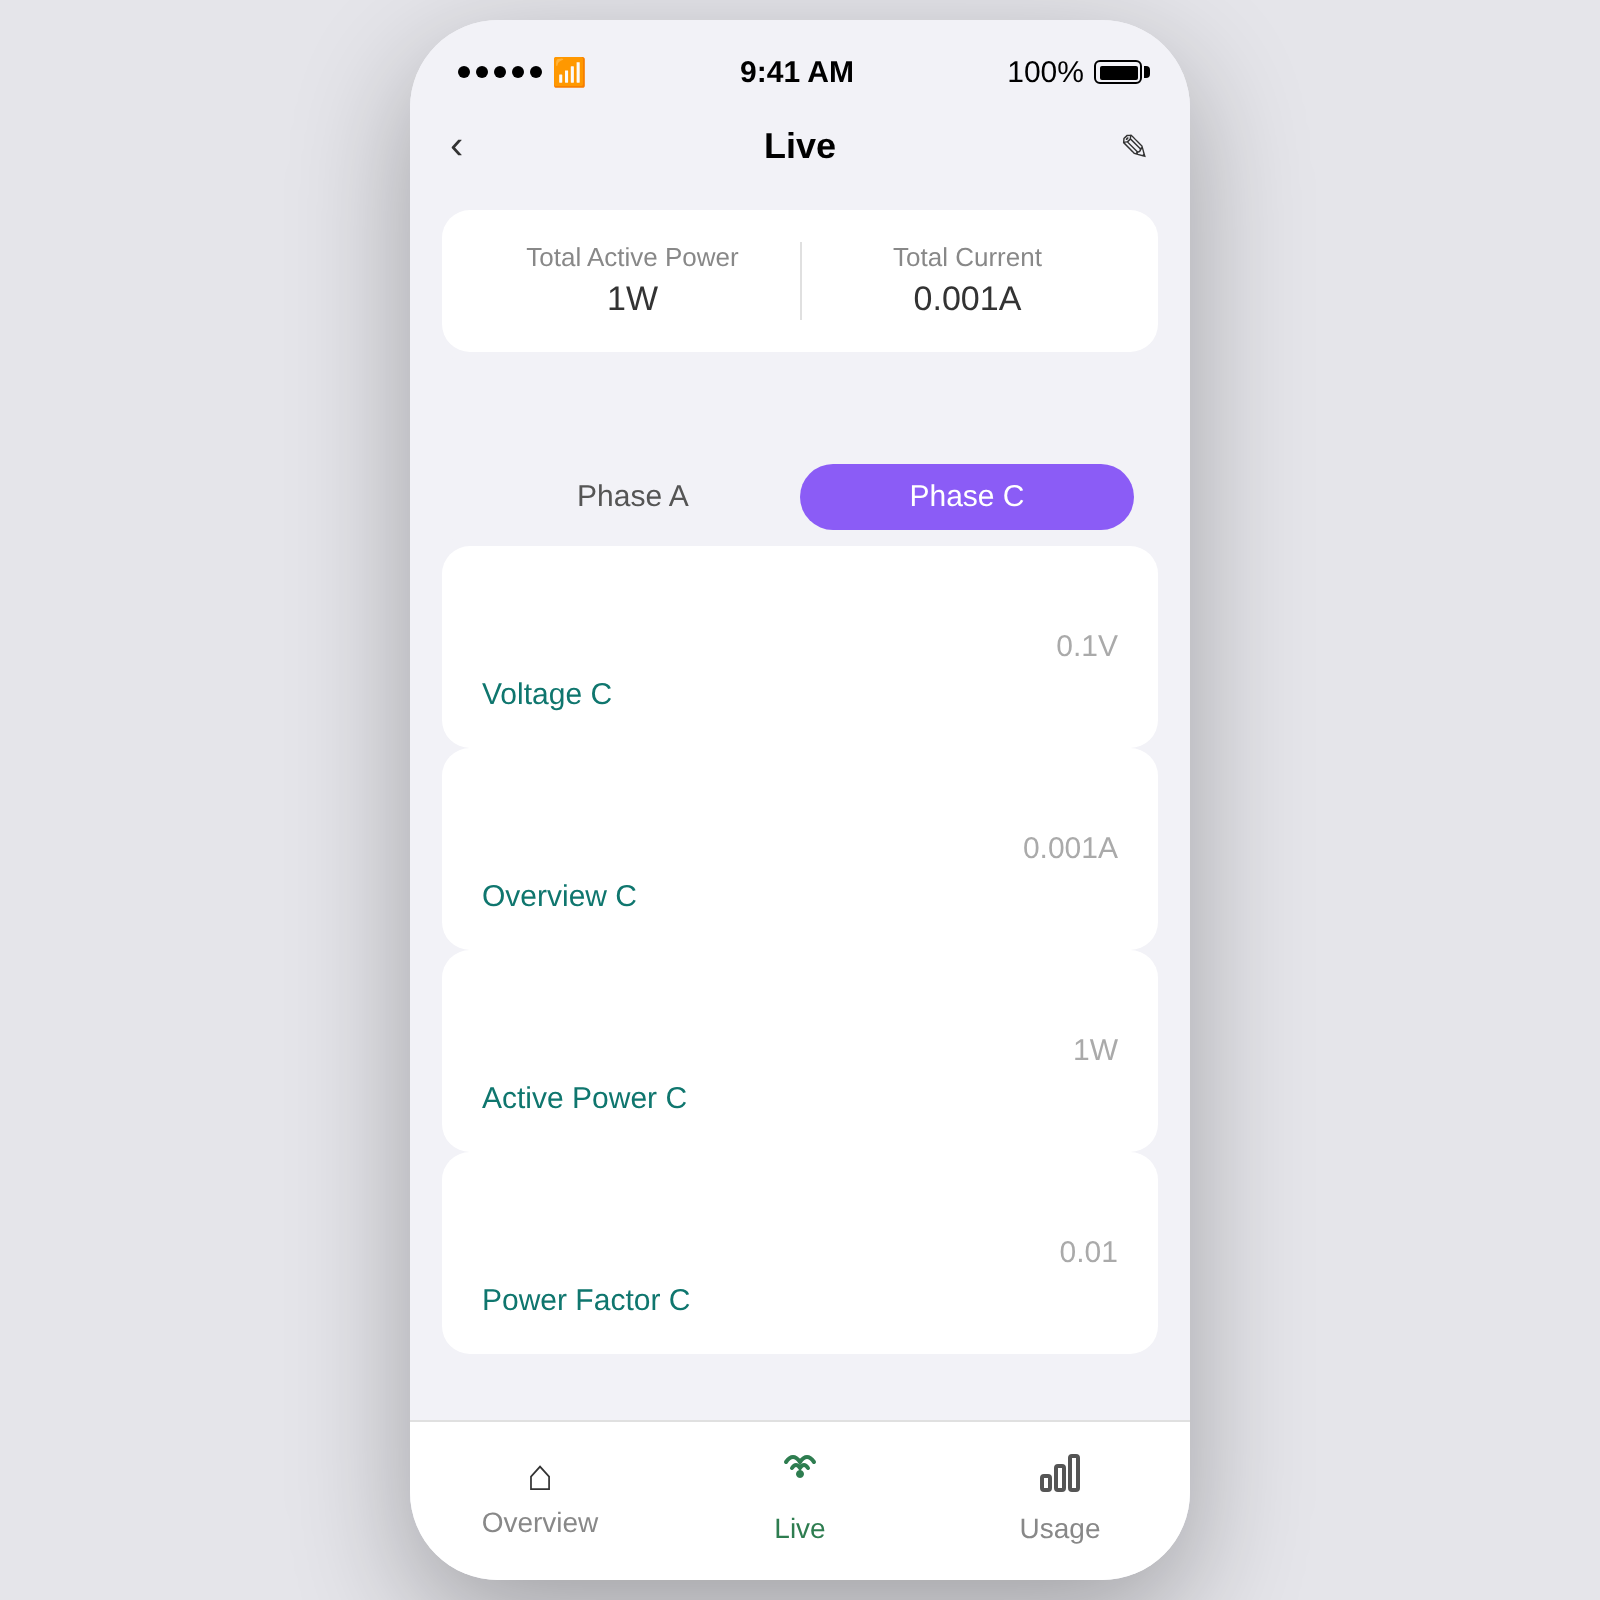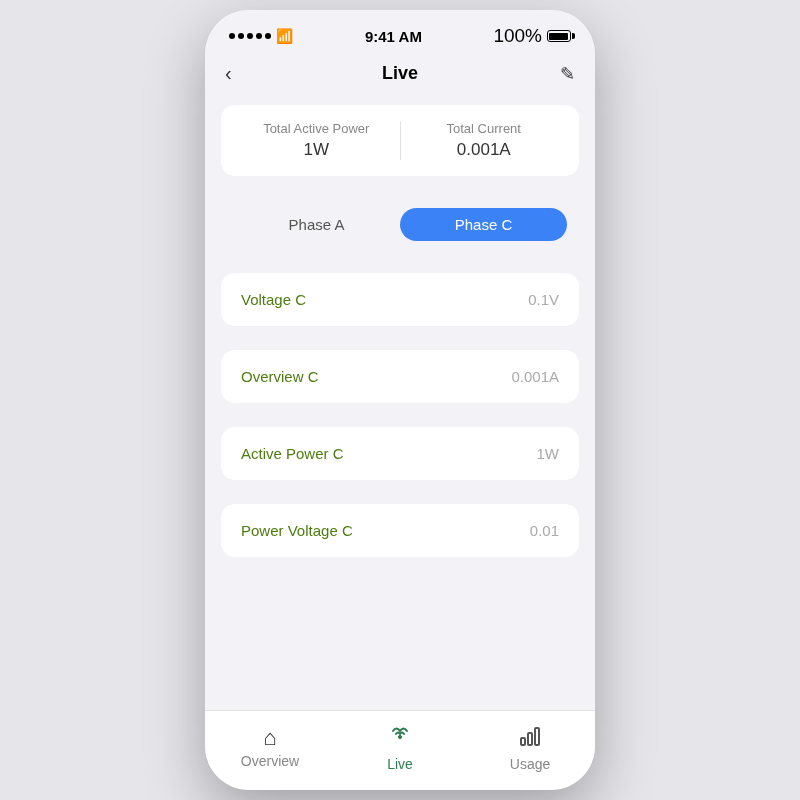--- a/index.html
+++ b/index.html
@@ -54,21 +54,21 @@
       font-size: 15px;
       font-weight: 600;
       color: #000000;
     }
     .status-right {
       display: flex;
       align-items: center;
       gap: 5px;
     }
     .battery-text {
-      font-size: 19px;
+      font-size: 15px;
       font-weight: 500;
       color: #000;
     }
     .battery-icon {
       width: 24px;
       height: 12px;
       border: 1.5px solid #000;
       border-radius: 3px;
       position: relative;
       display: flex;
@@ -118,21 +118,21 @@
       width: 30px;
       text-align: right;
     }
     
     .content {
       flex: 1;
       overflow-y: auto;
       padding: 8px 16px 0;
       display: flex;
       flex-direction: column;
-      gap: 24px;
+      gap: 0;
     }
     
     .card {
       background: #fff;
       border-radius: 14px;
       padding: 16px 20px;
     }
     .card-row {
       display: flex;
       justify-content: space-between;
@@ -177,38 +177,40 @@
     }
     .phase-btn {
       flex: 1;
       text-align: center;
       padding: 8px 10px;
       border-radius: 20px;
       font-size: 15px;
       font-weight: 500;
       color: #555;
       cursor: pointer;
+      margin-top: 48px;
     }
     .phase-btn.active {
-      background: #3b82f6;
+      background: #8b5cf6;
       color: #fff;
     }
     
     .metric-card {
       background: #fff;
       border-radius: 14px;
       padding: 18px 20px;
       display: flex;
       justify-content: space-between;
       align-items: center;
     }
     .metric-label {
       font-size: 15px;
       font-weight: 400;
-      color: #4d7c0f;
+      color: #0f766e;
+      margin-top: 48px;
     }
     .metric-value {
       font-size: 15px;
       font-weight: 400;
       color: #aaa;
     }
     
     .tab-bar {
       background: #fff;
       border-top: 1px solid #e0e0e0;
@@ -309,21 +311,21 @@
       <span class="metric-label">Overview C</span>
       <span class="metric-value">0.001A</span>
     </div>
 
     <div class="metric-card">
       <span class="metric-label">Active Power C</span>
       <span class="metric-value">1W</span>
     </div>
 
     <div class="metric-card">
-      <span class="metric-label">Power Voltage C</span>
+      <span class="metric-label">Power Factor C</span>
       <span class="metric-value">0.01</span>
     </div>
 
   </div>
 
   <div class="tab-bar">
     <div class="tab-item">
       <span class="tab-icon">⌂</span>
       <span class="tab-label">Overview</span>
     </div>

